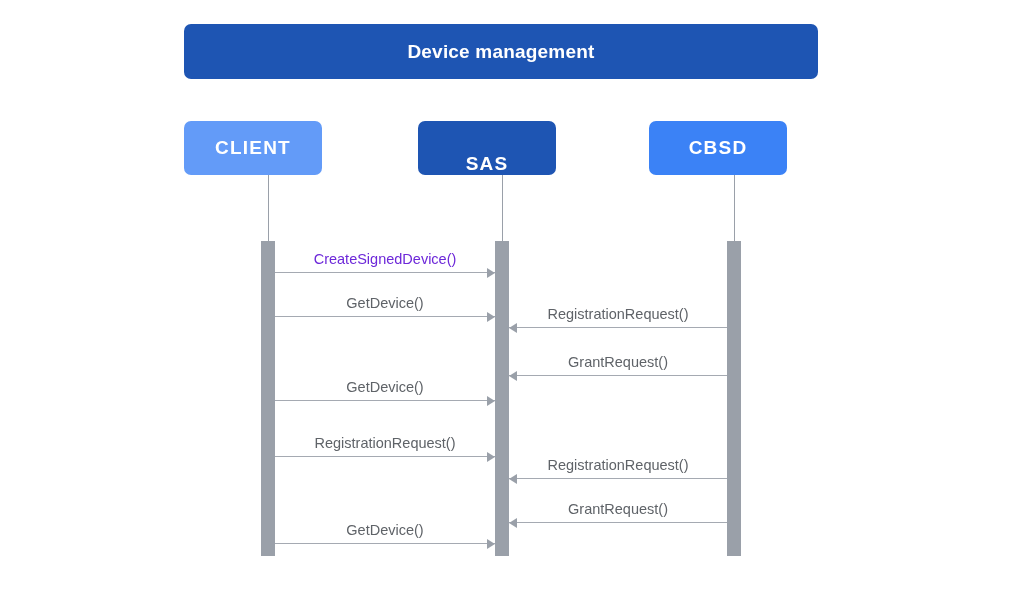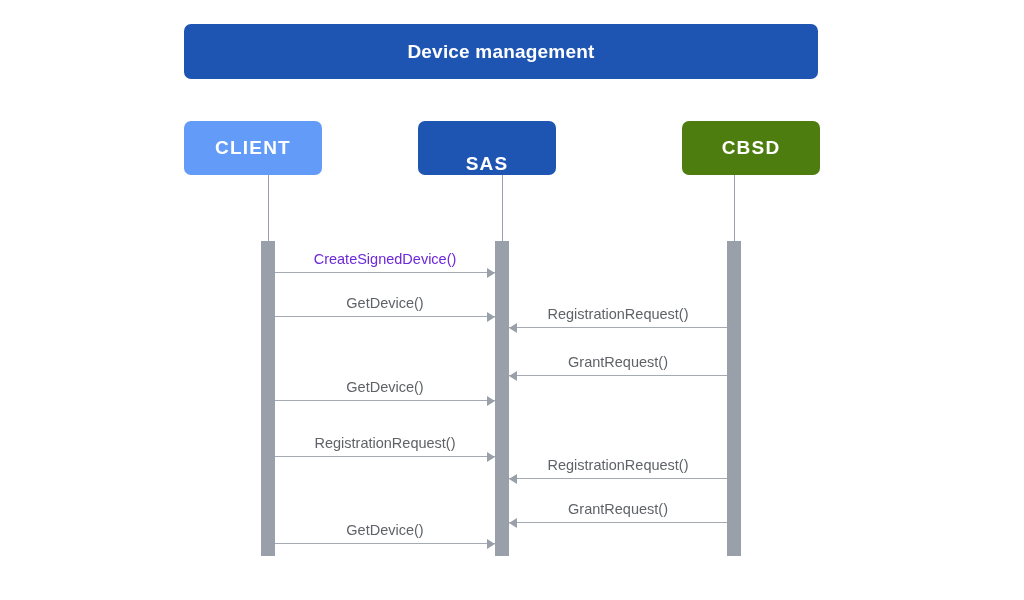--- a/index.html
+++ b/index.html
@@ -109,21 +109,21 @@
       <div class="activation" style="left: 495px; top: 241px; height: 315px; background: rgb(154, 160, 169);"></div>
       <div class="activation" style="left: 727px; top: 241px; height: 315px; background: rgb(154, 160, 169);"></div>
     </div>
   <div id="participants">
       <div class="participant-box" style="left: 184px; background: rgb(99, 155, 248);">
         <span>CLIENT</span>
       </div>
       <div class="participant-box" style="left: 418px; background: rgb(30, 85, 179); align-items: flex-end;">
         <span>SAS</span>
       </div>
-      <div class="participant-box" style="left: 682px; background: #4d7c0f;">
+      <div class="participant-box" style="left: 649px; background: #3b82f6;">
         <span>CBSD</span>
       </div>
     </div>
   <div id="messages">
       <div class="msg-line" style="left: 275px; top: 272px; width: 220px; background: rgb(165, 170, 178);"></div>
       <div class="arrowhead right" style="top: 268px; left: 487px; border-left-color: rgb(154, 160, 169);"></div>
       <div class="msg-label" style="left: 385px; top: 251px; color: #6d28d9;">CreateSignedDevice()</div>
       <div class="msg-line" style="left: 275px; top: 316px; width: 220px; background: rgb(165, 170, 178);"></div>
       <div class="arrowhead right" style="top: 312px; left: 487px; border-left-color: rgb(154, 160, 169);"></div>
       <div class="msg-label" style="left: 385px; top: 295px; color: rgb(95, 99, 104);">GetDevice()</div>

